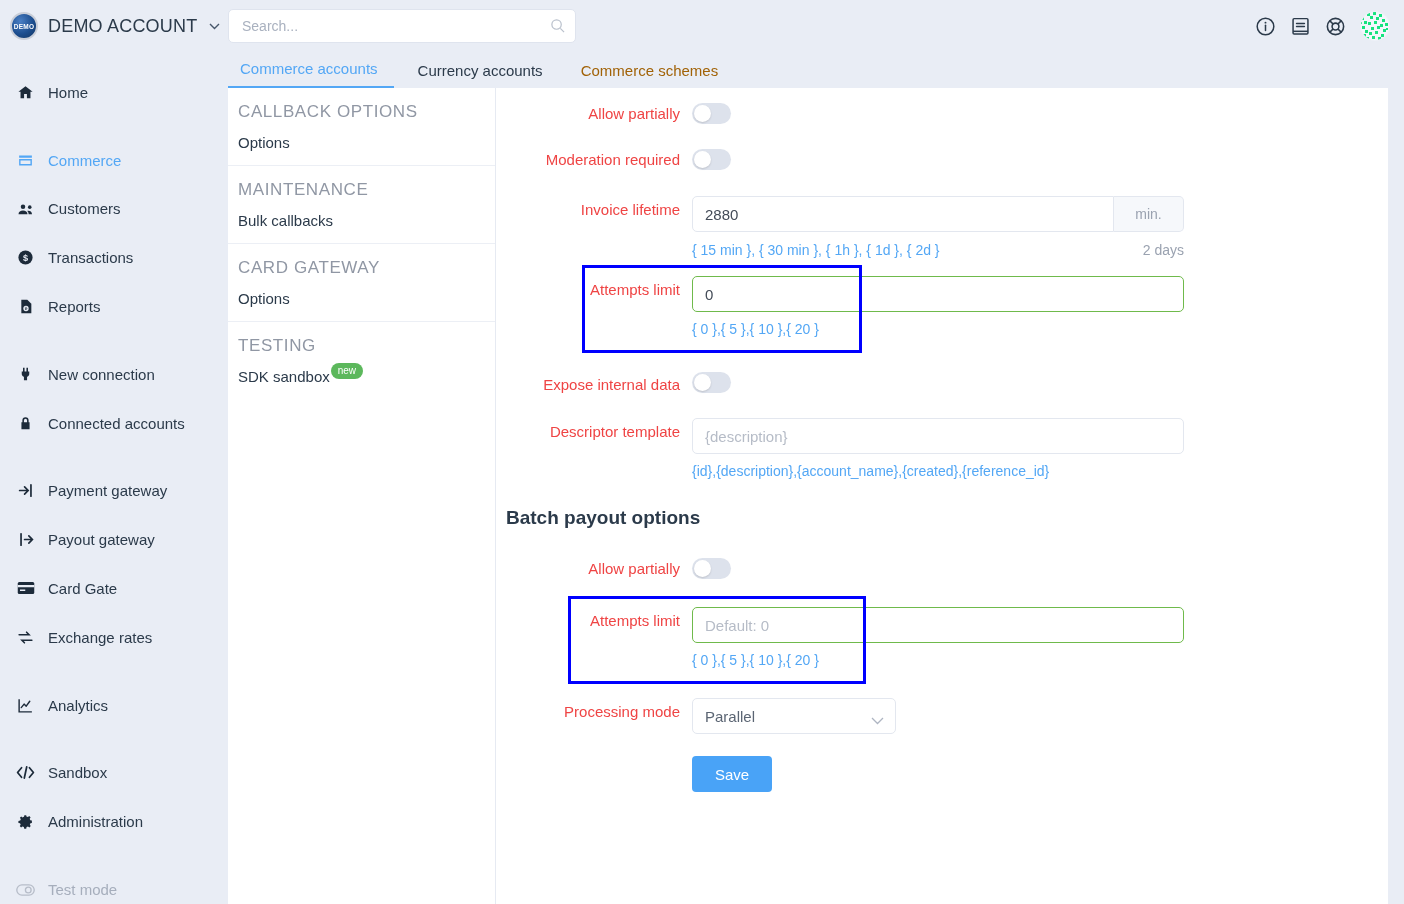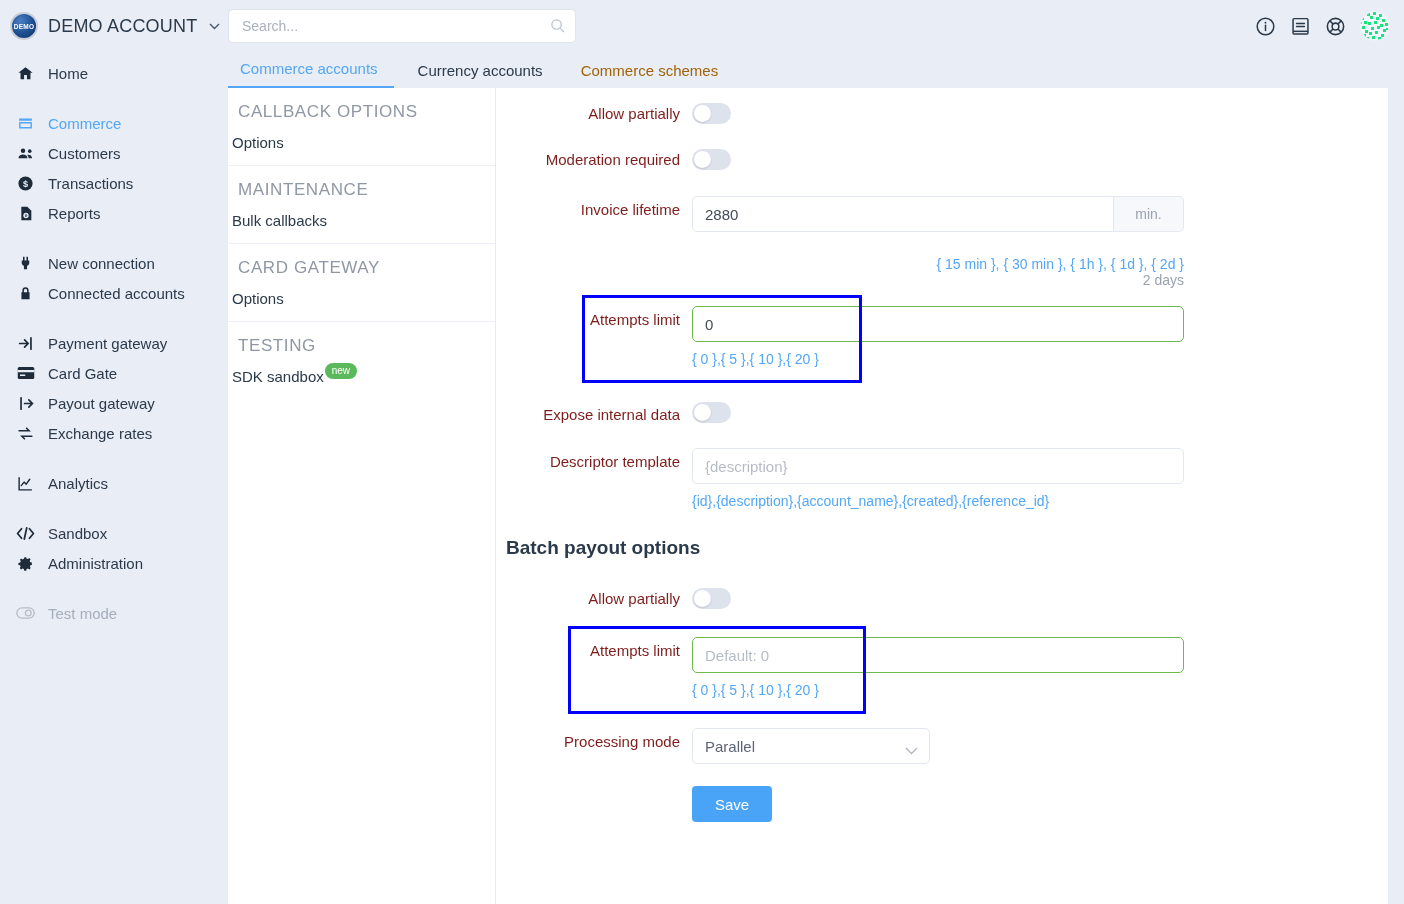--- a/index.html
+++ b/index.html
@@ -67,21 +67,21 @@
   
   .leftnav {
     width: 228px; flex: 0 0 228px;
     background: #e9edf5;
     padding-top: 6px;
     display: flex; flex-direction: column;
   }
   .nav-item {
     display: flex; align-items: center; gap: 13px;
     height: 30px; padding-left: 16px;
-    font-size: 15px; color: #2b3a4a; cursor: pointer;
+    font-size: 15px; color: #2b3a4a; cursor: pointer; margin-top: 20px;
   }
   .nav-item .ico {
     width: 19px; height: 19px; flex: 0 0 19px;
     display: flex; align-items: center; justify-content: center;
     color: #1d2b3a;
   }
   .nav-item.active { color: #53a7f5; }
   .nav-item.active .ico { color: #53a7f5; }
   .nav-item.muted { color: #a6aebc; }
   .nav-item.muted .ico { color: #b7bdc9; }
@@ -93,21 +93,21 @@
     background: #fff;
     border-right: 1px solid #e6eaf2;
     overflow: hidden;
   }
   .sub-group { border-bottom: 1px solid #eceff5; padding-bottom: 8px; }
   .sub-head {
     font-size: 17px; letter-spacing: .6px; color: #9097a4;
     padding: 14px 0 8px 10px; font-weight: 500;
   }
   .sub-link {
-    font-size: 15px; color: #2b3a4a; padding: 4px 0 6px 4px;
+    font-size: 15px; color: #2b3a4a; padding: 4px 0 6px 10px;
     cursor: pointer; display: flex; align-items: flex-start;
   }
   .badge-new {
     display: inline-block; background: #5cb85c; color: #fff;
     font-size: 10px; border-radius: 9px; padding: 1px 7px 2px;
     margin-left: 1px; margin-top: -5px; line-height: 1.3;
   }
 
   
   .mainouter { flex: 1 1 auto; background: #e9edf5; display: flex; min-width: 0; }
@@ -119,21 +119,21 @@
   }
   .maininner { padding: 12px 0 0 0; }
 
   .row {
     display: flex; align-items: flex-start;
     margin-bottom: 22px;
   }
   .lbl {
     width: 196px; flex: 0 0 196px; text-align: right;
     padding-right: 12px; padding-top: 5px;
-    font-size: 15px; color: #7f1d1d; white-space: nowrap;
+    font-size: 15px; color: #ef4444; white-space: nowrap;
   }
   .ctl { flex: 1 1 auto; min-width: 0; padding-right: 204px; }
 
   .toggle {
     width: 39px; height: 21px; border-radius: 11px;
     background: #dde2ec; position: relative; cursor: pointer;
     margin-top: 3px;
   }
   .toggle::after {
     content: ""; position: absolute; left: 2px; top: 2px;
@@ -155,41 +155,40 @@
   .input-group .inp { border-top-right-radius: 0; border-bottom-right-radius: 0; }
   .suffix {
     flex: 0 0 70px; height: 36px;
     border: 1px solid #e3e7ef; border-left: none;
     border-top-right-radius: 5px; border-bottom-right-radius: 5px;
     background: #f6f8fb; color: #9aa2b0; font-size: 14px;
     display: flex; align-items: center; justify-content: center;
   }
 
   .hints {
-    display: flex; justify-content: space-between; align-items: flex-end;
-    margin-top: 24px;
-    flex-direction: column;
+    display: flex; justify-content: space-between; align-items: flex-start;
+    margin-top: 10px;
   }
   .hint-left { font-size: 14px; color: #53a7f5; }
   .hint-right { font-size: 14px; color: #9aa2b0; }
   .hint-full { font-size: 14px; color: #53a7f5; margin-top: 9px; }
 
   
   .hl-row { position: relative; }
   .hl-box {
     position: absolute; border: 3px solid #0000ff; pointer-events: none;
   }
 
   .sect-title {
     font-size: 19px; color: #2b3a4a; font-weight: bold;
     margin: 4px 0 26px 10px;
   }
 
   .sel {
-    width: 238px; height: 36px;
+    width: 204px; height: 36px;
     border: 1px solid #e3e7ef; border-radius: 5px;
     font-size: 15px; color: #5b6573; padding: 16px 12px;
     background: #fff; position: relative;
     display: flex; align-items: center; cursor: pointer;
   }
   .sel .chev {
     position: absolute; right: 11px; top: 12px;
     width: 13px; height: 13px; color: #aeb5c2;
   }
 
@@ -376,36 +375,36 @@
       <span class="ico">
         <svg width="18" height="17" viewBox="0 0 24 24" fill="none" stroke="currentColor" stroke-width="2.4" stroke-linecap="round">
             <path d="M3 12h11M10 7l5 5-5 5"></path>
             <path d="M19 4v16" stroke-width="2.4"></path>
           </svg>
       </span>
       <span>Payment gateway</span>
     </div>
     <div class="nav-item">
       <span class="ico">
+        <svg width="18" height="17" viewBox="0 0 24 24" fill="none" stroke="currentColor" stroke-width="2.4" stroke-linecap="round">
+            <path d="M10 12h11M16 7l5 5-5 5"></path>
+            <path d="M5 4v16"></path>
+          </svg>
+      </span>
+      <span>Payout gateway</span>
+    </div>
+    <div class="nav-item">
+      <span class="ico">
         <svg width="18" height="14" viewBox="0 0 24 18" fill="currentColor">
             <rect x="1" y="1" width="22" height="16" rx="2"></rect>
             <rect x="1" y="5" width="22" height="3" fill="#e9edf5"></rect>
             <rect x="4" y="11" width="7" height="2" fill="#e9edf5"></rect>
           </svg>
       </span>
       <span>Card Gate</span>
-    </div>
-    <div class="nav-item">
-      <span class="ico">
-        <svg width="18" height="17" viewBox="0 0 24 24" fill="none" stroke="currentColor" stroke-width="2.4" stroke-linecap="round">
-            <path d="M10 12h11M16 7l5 5-5 5"></path>
-            <path d="M5 4v16"></path>
-          </svg>
-      </span>
-      <span>Payout gateway</span>
     </div>
     <div class="nav-item">
       <span class="ico">
         <svg width="17" height="17" viewBox="0 0 24 24" fill="none" stroke="currentColor" stroke-width="2.2" stroke-linecap="round">
             <path d="M3 8h14l-3.5-3.5M21 16H7l3.5 3.5"></path>
           </svg>
       </span>
       <span>Exchange rates</span>
     </div>
     <div class="nav-gap"></div>

